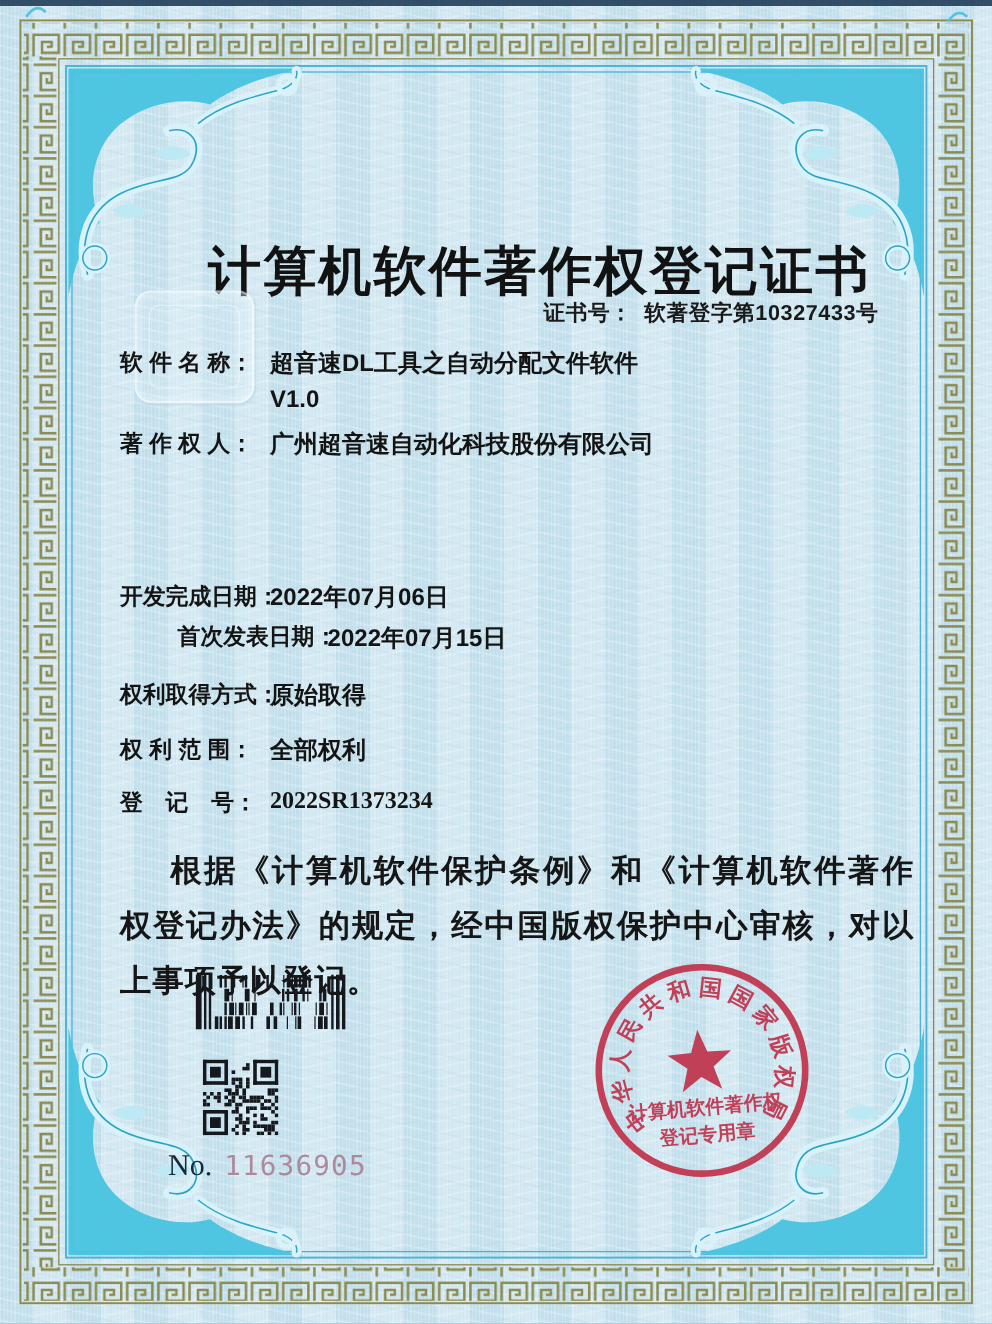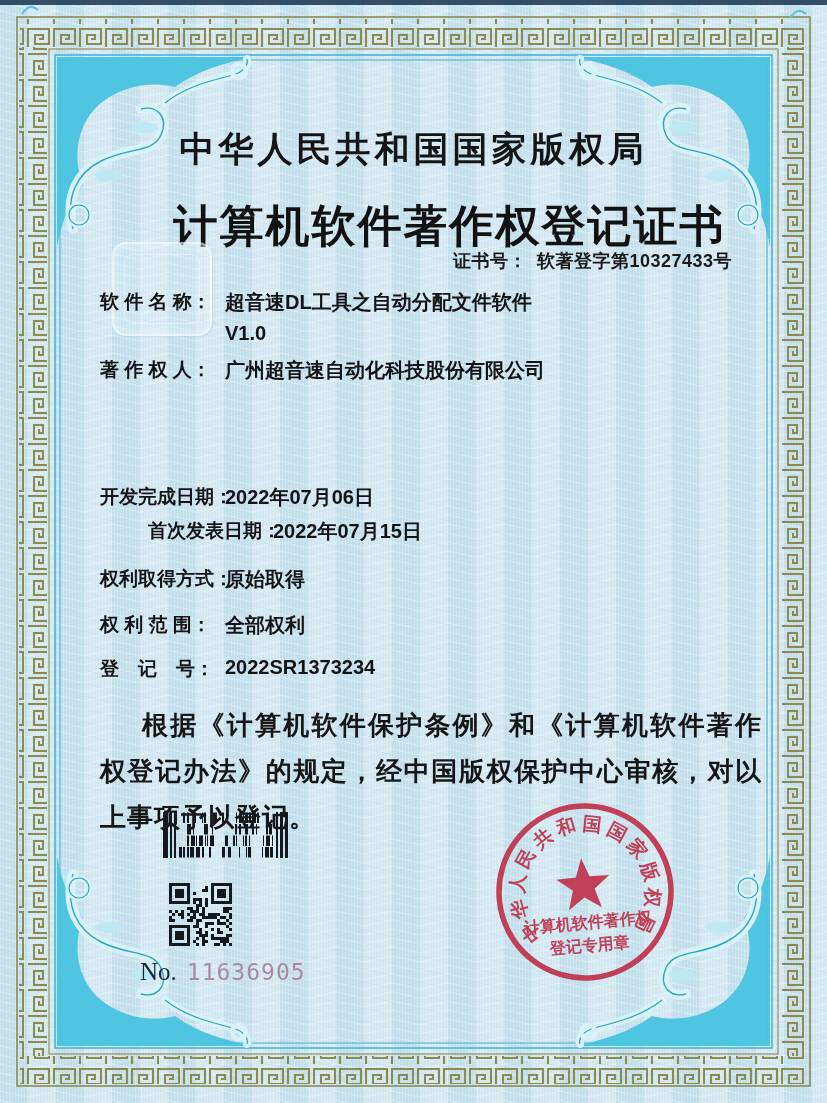--- a/index.html
+++ b/index.html
@@ -135,21 +135,20 @@
     <use href="#corner" transform="translate(770,57) scale(-1,1)"></use>
     <use href="#corner" transform="translate(57,1046) scale(1,-1)"></use>
     <use href="#corner" transform="translate(770,1046) scale(-1,-1)"></use>
 
     <path d="M22,14 Q30,2 38,10" fill="none" stroke="#55c3de" stroke-width="2.2"></path>
     <path d="M790,18 Q798,6 806,14" fill="none" stroke="#55c3de" stroke-width="2.2"></path>
   </svg>
 
   <div class="scan-edge"></div>
 
-  <div class="title-authority">中华人民共和国国家版权局</div>
   <div class="title-cert">计算机软件著作权登记证书</div>
 
   <div class="certno">
     <span class="lbl">证书号：</span><span>软著登字第10327433号</span>
   </div>
 
   <div class="emboss"></div>
 
   <div class="row" style="top:289px;">
     <span class="lbl">软 件 名 称：</span><span class="val"><span>超音速DL工具之自动分配文件软件</span><span class="v2">V1.0</span></span>
@@ -162,21 +161,21 @@
   </div>
   <div class="row" style="top:518px;margin-left:48px;">
     <span class="lbl">首次发表日期：</span><span class="val">2022年07月15日</span>
   </div>
   <div class="row" style="top:612px;">
     <span class="lbl">权 利 范 围：</span><span class="val">全部权利</span>
   </div>
   <div class="row" style="top:566px;">
     <span class="lbl">权利取得方式：</span><span class="val">原始取得</span>
   </div>
-  <div class="row" style="top:656px;">
+  <div class="row" style="top:656px;font-family:Liberation Serif, serif;">
     <span class="lbl">登　记　号：</span><span class="val">2022SR1373234</span>
   </div>
 
   <div class="statement">根据《计算机软件保护条例》和《计算机软件著作权登记办法》的规定，经中国版权保护中心审核，对以上事项予以登记。</div>
 
   <svg class="abs" id="barcode" width="125" height="46" style="left:163px;top:812px;">
       <rect x="0" y="0" width="5" height="46" fill="#15181c"></rect>
       <rect x="7" y="0" width="2" height="46" fill="#15181c"></rect>
       <rect x="11" y="0" width="2" height="46" fill="#15181c"></rect>
       <rect x="113" y="0" width="2" height="46" fill="#15181c"></rect>

